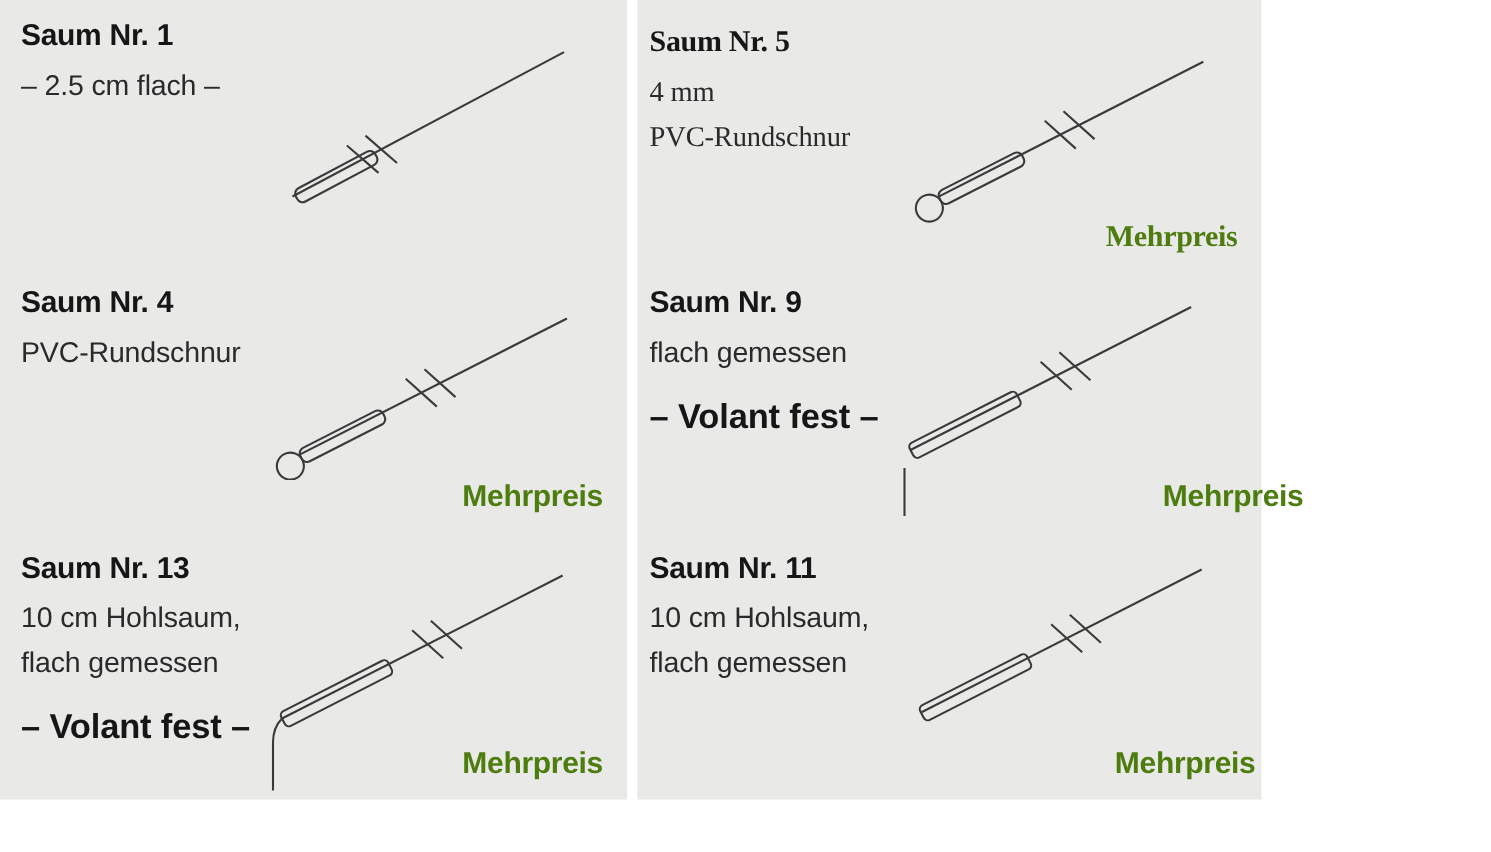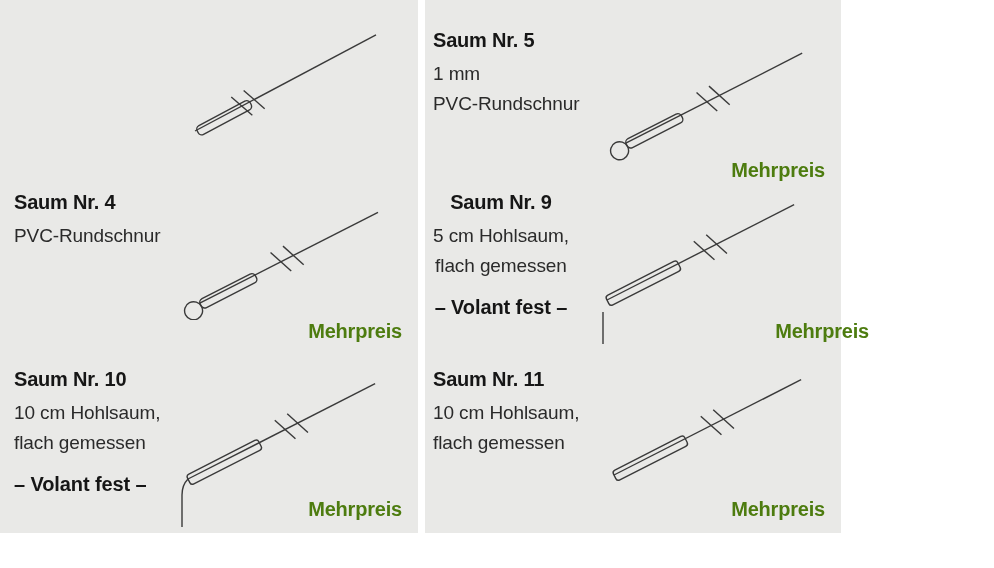--- a/index.html
+++ b/index.html
@@ -13,35 +13,35 @@
   }
   .panel{
     position:absolute;top:0;height:533px;
     background:#e9e9e7;
   }
   .panel-left{left:0;width:418px;}
   .panel-right{left:425px;width:416px;}
 
   .cell{position:absolute;}
   .cell-r1l{left:0;   top:0;   width:418px;height:178px;}
-  .cell-r1r{left:425px;top:16px;  width:416px;height:178px;}
+  .cell-r1r{left:425px;top:4px;  width:416px;height:178px;font-family:Liberation Serif, serif;}
   .cell-r2l{left:0;   top:178px;width:418px;height:177px;}
-  .cell-r2r{left:425px;top:178px;width:460px;height:177px;text-align:center;}
+  .cell-r2r{left:425px;top:178px;width:460px;height:177px;}
   .cell-r3l{left:0;   top:355px;width:418px;height:178px;}
-  .cell-r3r{left:425px;top:355px;width:416px;height:178px;}
+  .cell-r3r{left:425px;top:355px;width:416px;height:178px;padding-left:12px;}
 
   .txt{position:absolute;left:14px;top:10px;}
   .cell-r1r .txt,.cell-r2r .txt,.cell-r3r .txt{left:8px;}
   .title{
     font-size:20px;font-weight:bold;letter-spacing:-0.2px;
     line-height:28px;margin-bottom:5px;color:#161616;
   }
   .line{font-size:19px;line-height:30px;color:#2a2a2a;letter-spacing:-0.1px;}
   .note{
-    font-size:20px;line-height:28px;font-weight:bold;color:#161616;
+    font-size:23px;line-height:28px;font-weight:bold;color:#161616;
     margin-top:12px;letter-spacing:-0.1px;
   }
   .surcharge{
     position:absolute;right:16px;bottom:12px;
     font-size:20px;font-weight:bold;color:#4d7c0f;letter-spacing:-0.2px;
   }
   .drawing{position:absolute;}
   .d1 {left:185px;top:25px;}
   .d5 {left:175px;top:20px;}
   .d6 {left:172px;top:20px;}
@@ -51,34 +51,38 @@
   svg *{vector-effect:non-scaling-stroke;}
 </style>
 </head>
 <body>
 
 <div class="stage">
   <div class="panel panel-left"></div>
   <div class="panel panel-right"></div>
 
   <div class="cell cell-r1l">
+    <div class="txt">
+      <div class="title">Saum Nr. 1</div>
+      <div class="line">– 2.5 cm flach –</div>
+    </div>
     <svg class="drawing d1" width="195" height="115" viewBox="0 0 195 115">
       <g stroke="#3a3a3a" stroke-width="1.4" fill="none" transform="translate(10,106) rotate(-28)">
         <line x1="0" y1="0" x2="205" y2="0"></line>
         <rect x="2" y="-3" width="60" height="10" rx="4"></rect>
         <line x1="48" y1="-13" x2="58" y2="13"></line>
         <line x1="62" y1="-13" x2="72" y2="13"></line>
       </g>
     </svg>
   </div>
 
   <div class="cell cell-r1r">
     <div class="txt">
       <div class="title">Saum Nr. 5</div>
-      <div class="line">1 mm</div>
+      <div class="line">4 mm</div>
       <div class="line">PVC-Rundschnur</div>
     </div>
     <svg class="drawing d5" width="210" height="125" viewBox="0 0 210 125">
       <g stroke="#3a3a3a" stroke-width="1.4" fill="none" transform="translate(24,108) rotate(-27)">
         <circle cx="-7" cy="4" r="9"></circle>
         <rect x="2" y="-3" width="62" height="10" rx="4"></rect>
         <line x1="2" y1="0" x2="200" y2="0"></line>
         <line x1="88" y1="-13" x2="98" y2="13"></line>
         <line x1="102" y1="-13" x2="112" y2="13"></line>
       </g>
@@ -99,39 +103,38 @@
         <line x1="88" y1="-13" x2="98" y2="13"></line>
         <line x1="102" y1="-13" x2="112" y2="13"></line>
       </g>
     </svg>
     <div class="surcharge">Mehrpreis</div>
   </div>
 
   <div class="cell cell-r2r">
     <div class="txt">
       <div class="title">Saum Nr. 9</div>
-      <div class="line">5 cm Hohlsaum,</div>
       <div class="line">flach gemessen</div>
       <div class="note">– Volant fest –</div>
     </div>
     <svg class="drawing d9" width="220" height="160" viewBox="0 0 220 160">
       <g stroke="#3a3a3a" stroke-width="1.4" fill="none" transform="translate(14,112) rotate(-27)">
         <rect x="0" y="-4" width="80" height="11" rx="3"></rect>
         <line x1="0" y1="0" x2="210" y2="0"></line>
         <line x1="104" y1="-13" x2="114" y2="13"></line>
         <line x1="118" y1="-13" x2="128" y2="13"></line>
       </g>
       <line x1="10" y1="124" x2="10" y2="156" stroke="#3a3a3a" stroke-width="1.4"></line>
     </svg>
     <div class="surcharge">Mehrpreis</div>
   </div>
 
   <div class="cell cell-r3l">
     <div class="txt">
-      <div class="title">Saum Nr. 10</div>
+      <div class="title">Saum Nr. 13</div>
       <div class="line">10 cm Hohlsaum,</div>
       <div class="line">flach gemessen</div>
       <div class="note">– Volant fest –</div>
     </div>
     <svg class="drawing d10" width="217" height="160" viewBox="0 0 217 160">
       <g stroke="#3a3a3a" stroke-width="1.4" fill="none" transform="translate(16,110) rotate(-27)">
         <rect x="0" y="-4" width="80" height="11" rx="3"></rect>
         <line x1="0" y1="0" x2="210" y2="0"></line>
         <line x1="104" y1="-13" x2="114" y2="13"></line>
         <line x1="118" y1="-13" x2="128" y2="13"></line>

